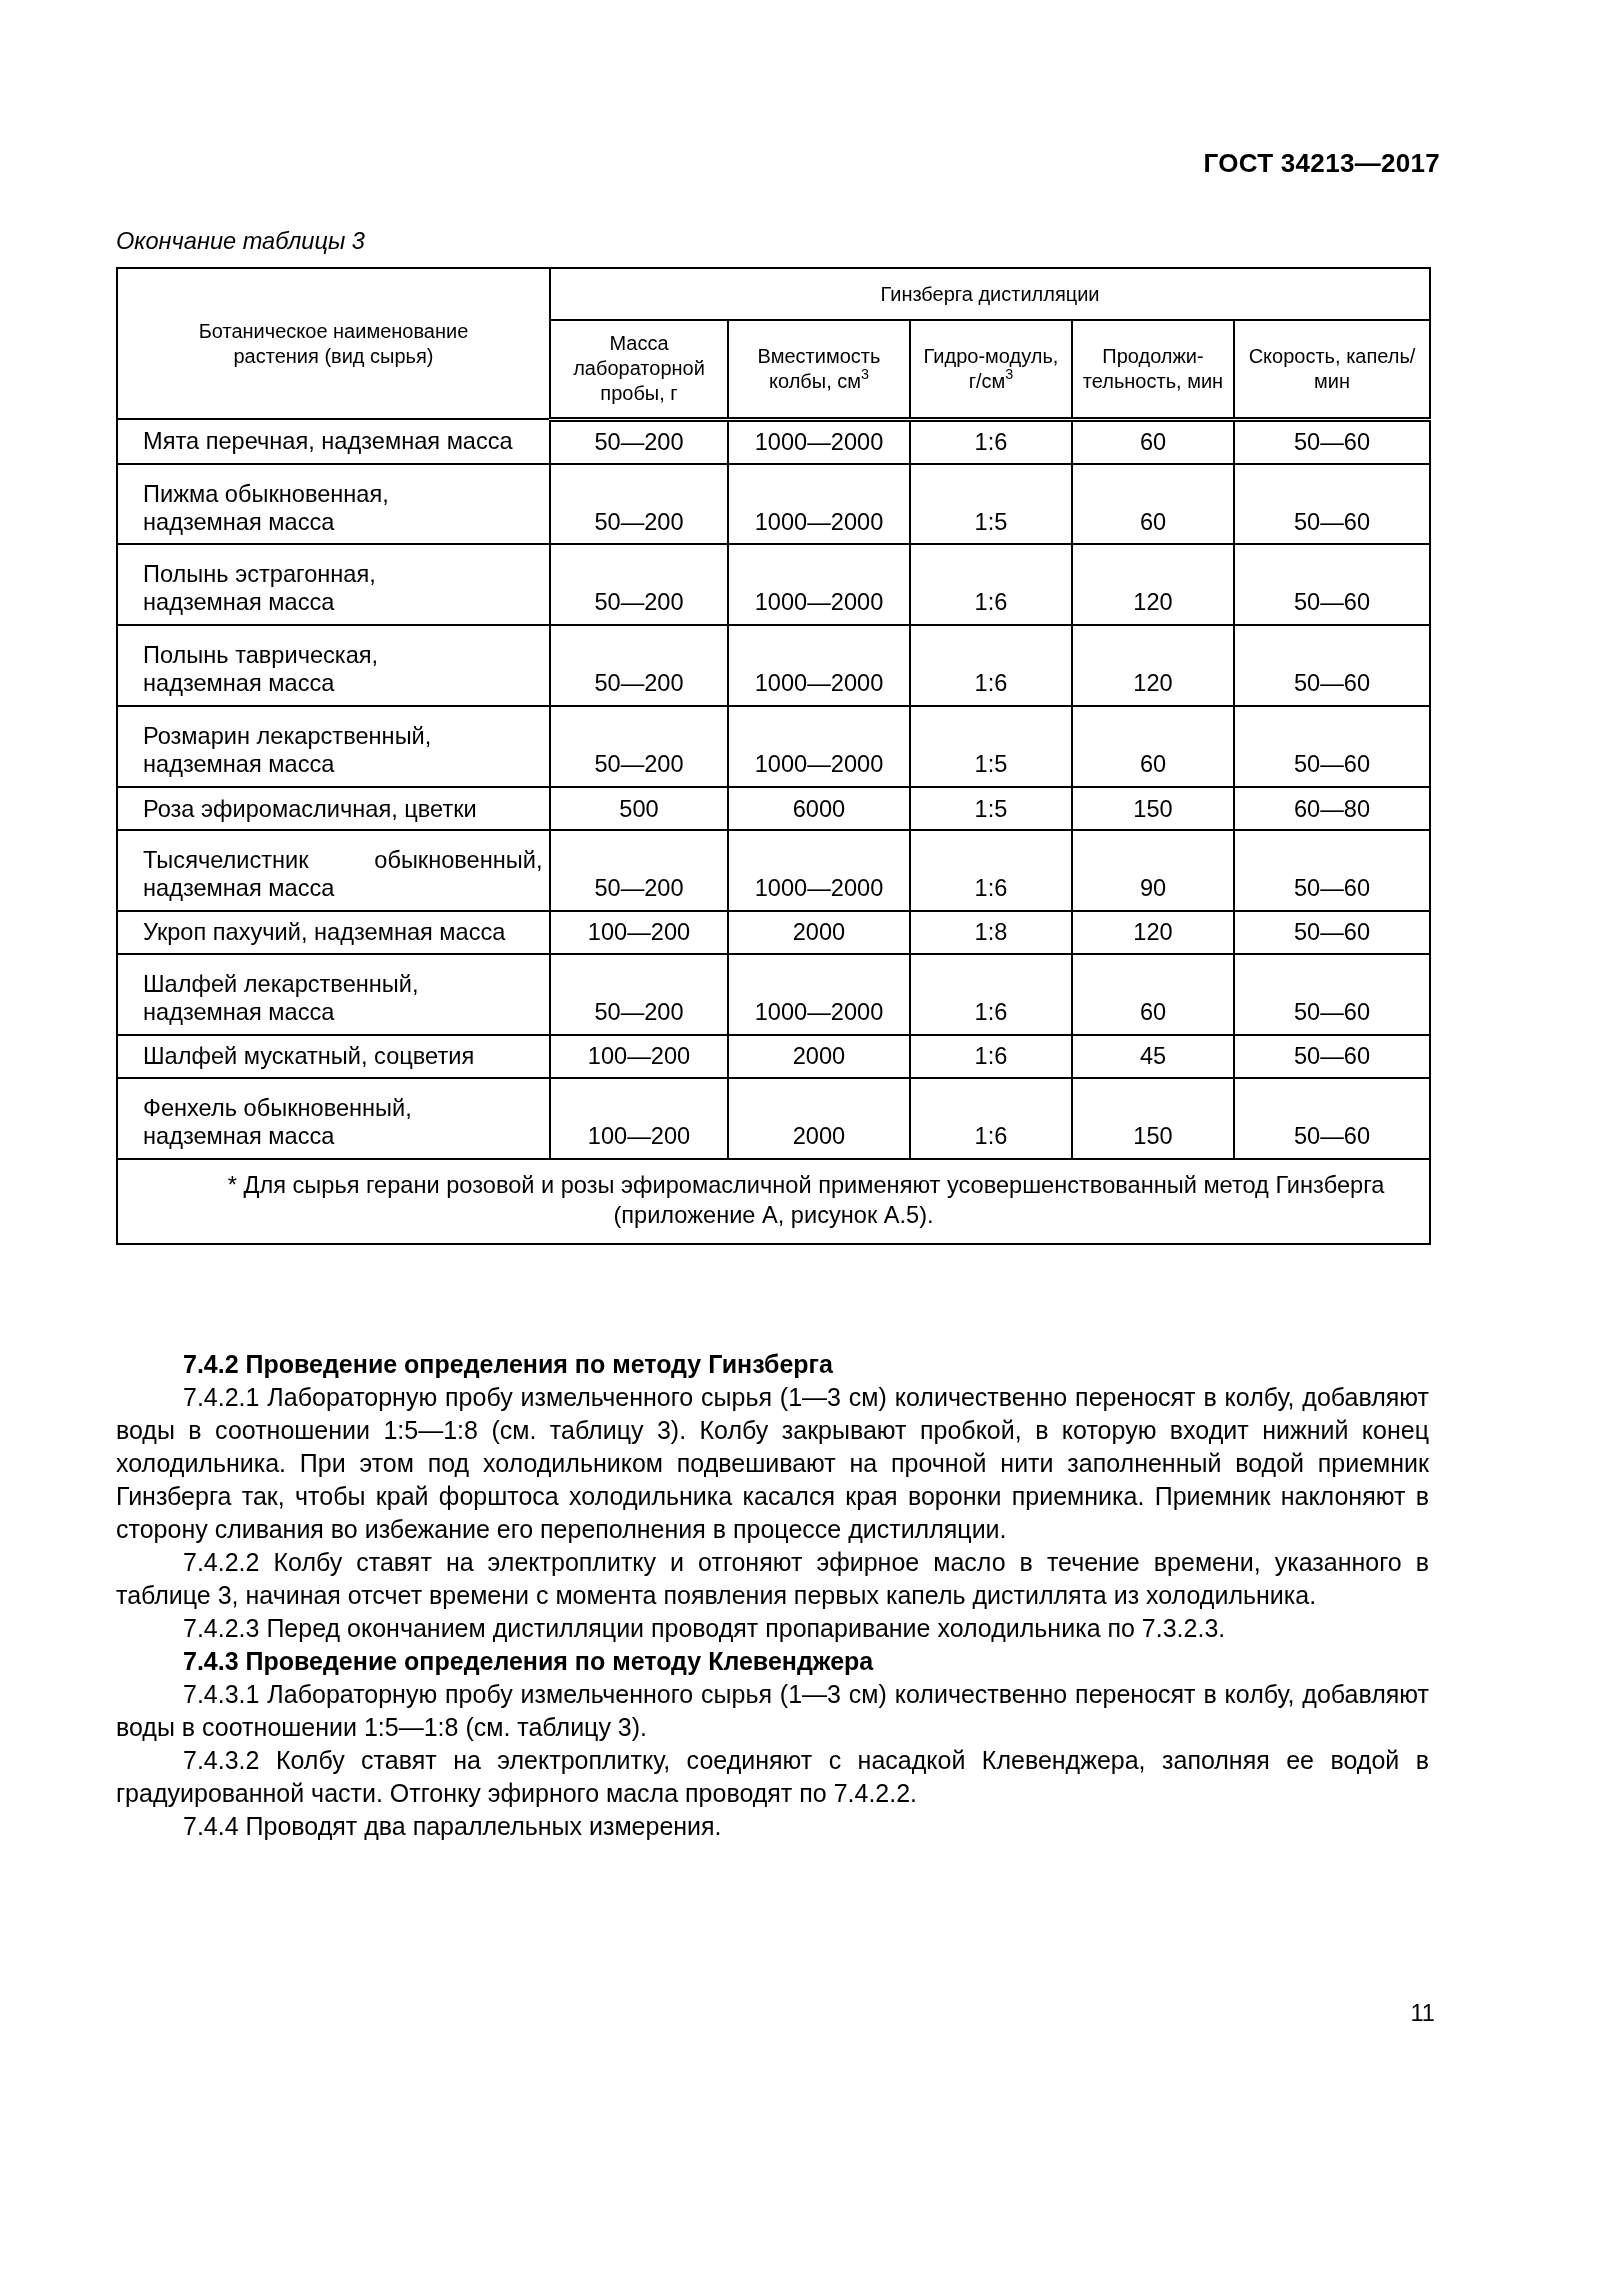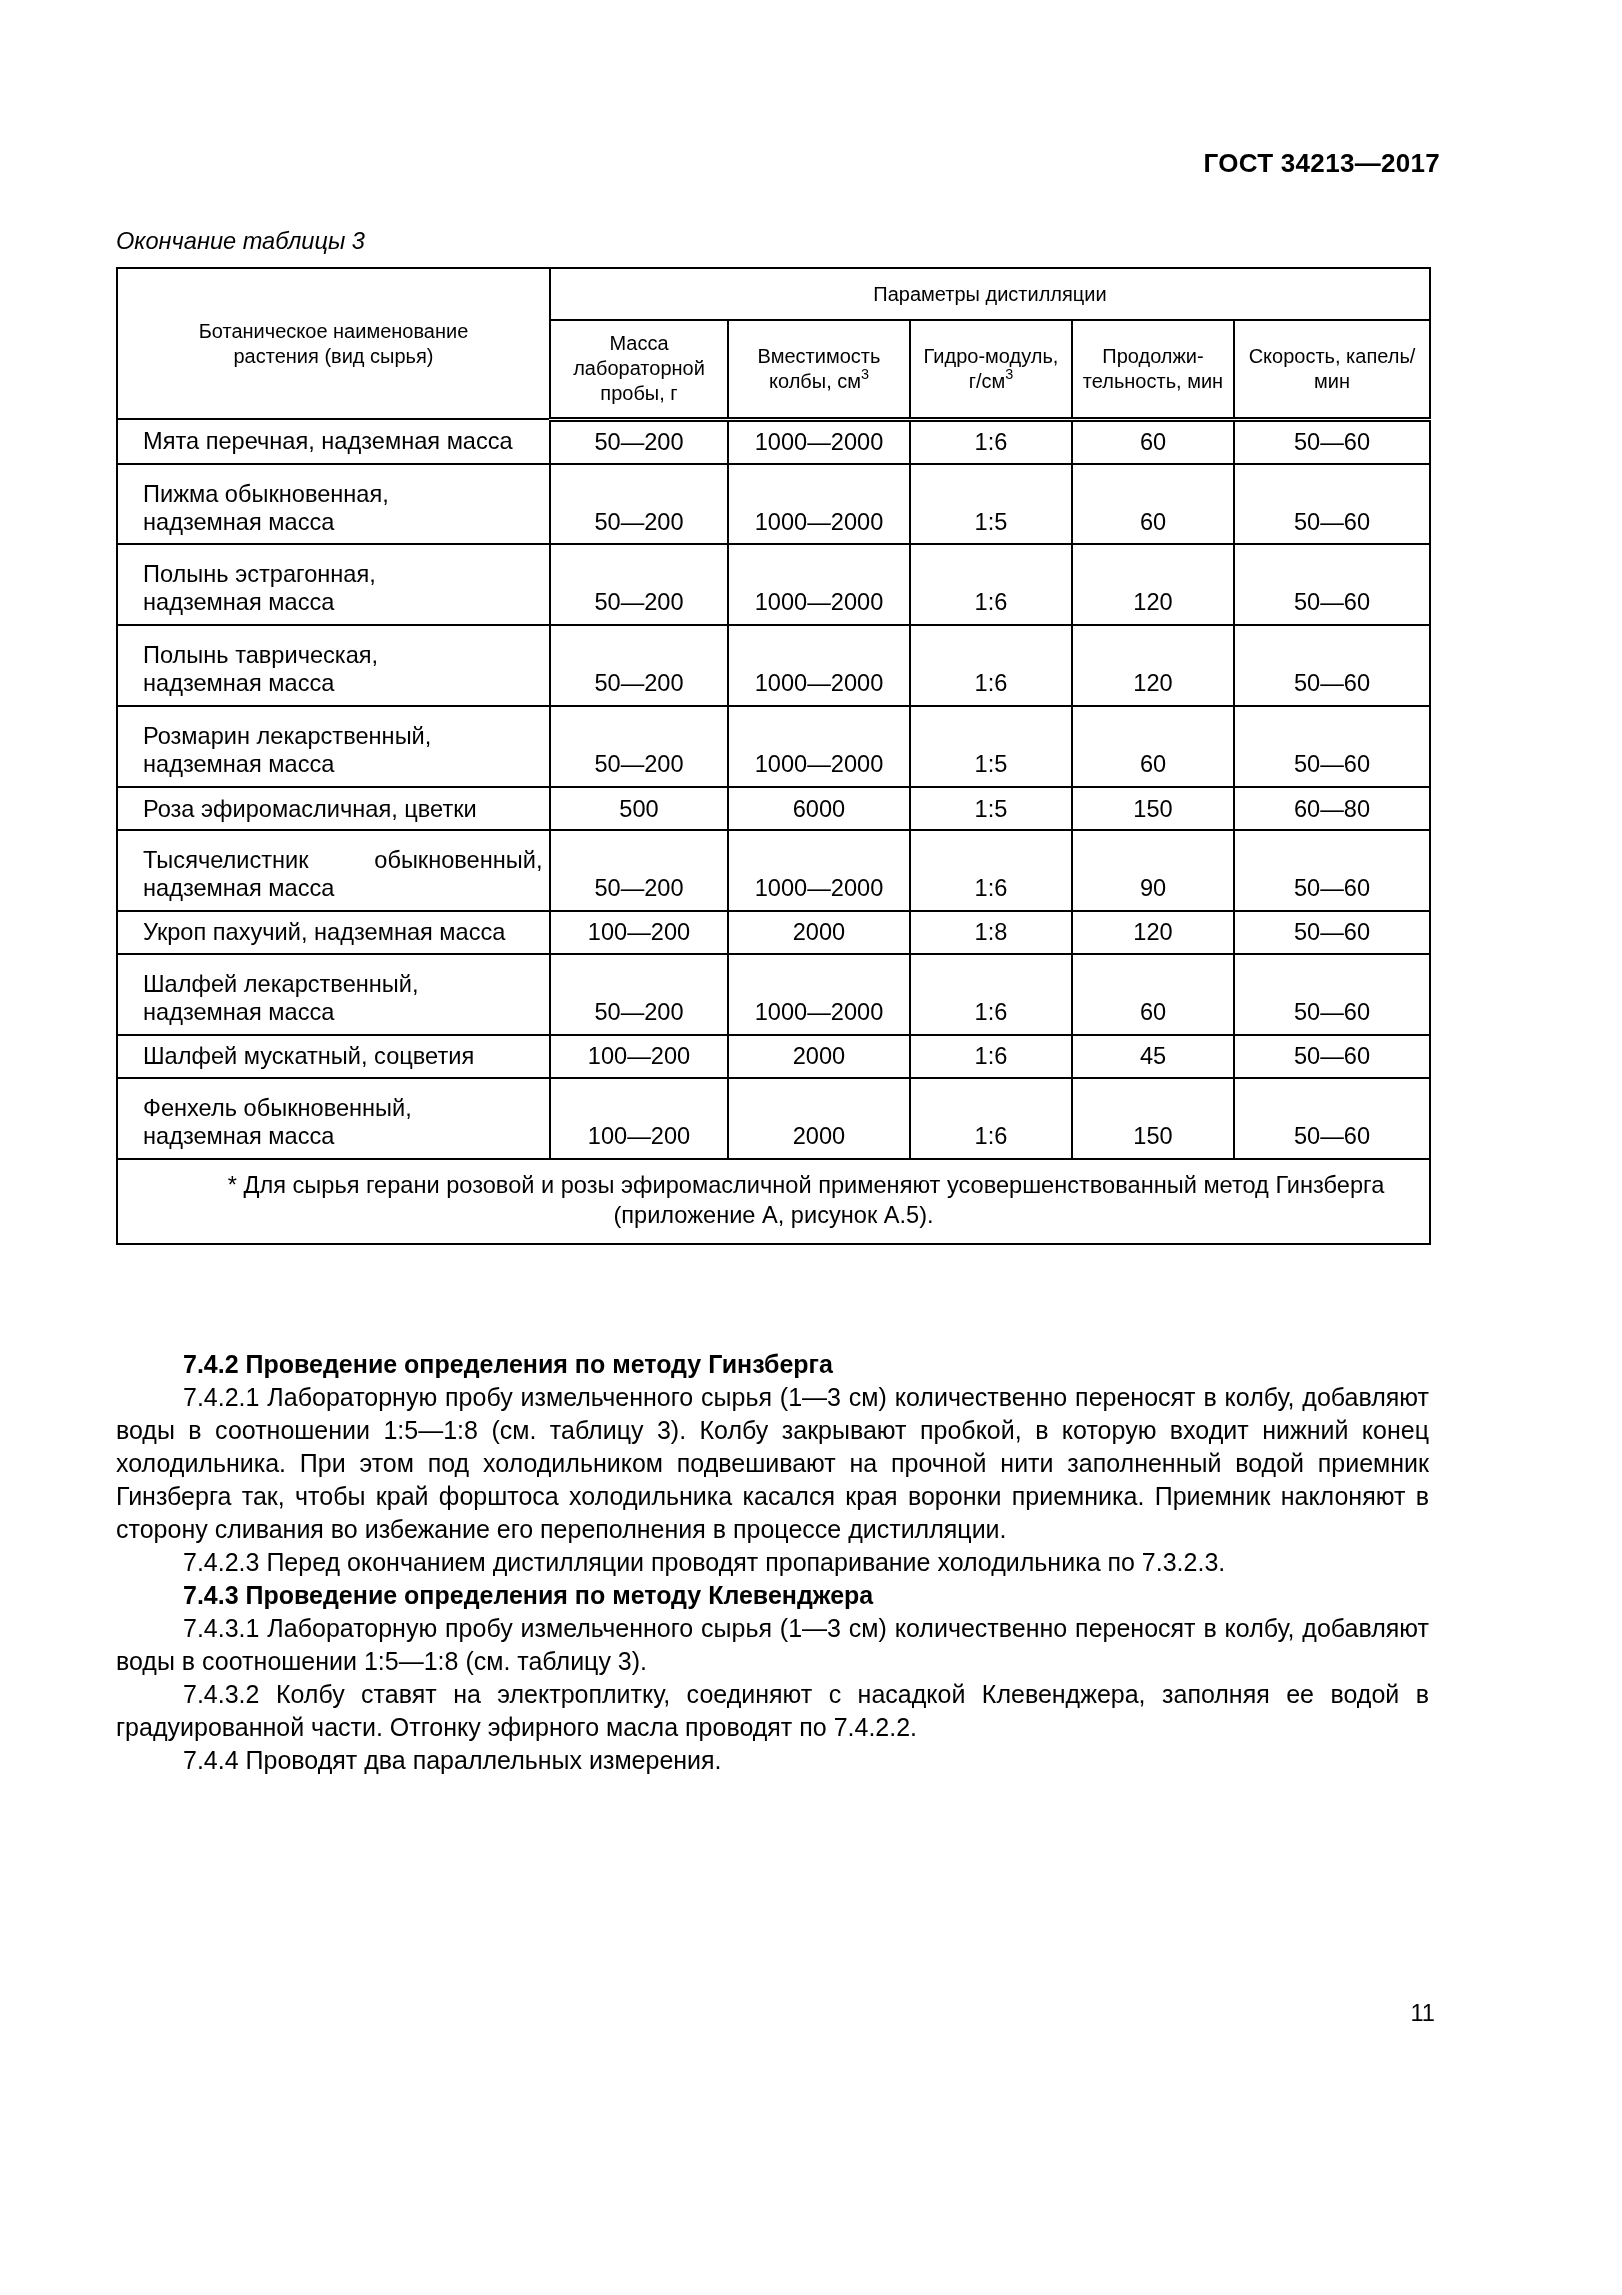--- a/index.html
+++ b/index.html
@@ -39,21 +39,21 @@
     <col style="width:433px">
       <col style="width:178px">
       <col style="width:182px">
     <col style="width:162px">
       <col style="width:162px">
       <col style="width:196px">
   </colgroup>
   <thead>
     <tr style="height:52px">
       <th rowspan="2" style="padding:0 46px;">Ботаническое наименование растения (вид сырья)</th>
-      <th colspan="5">Параметры дистилляции</th>
+      <th colspan="5">Гинзберга дистилляции</th>
     </tr>
     <tr class="hdr-bottom" style="height:99px">
       <th><span>Масса лабораторной пробы, г</span></th>
       <th><span>Вместимость колбы, см</span><sup>3</sup></th>
       <th><span>Гидро-модуль, г/см</span><sup>3</sup></th>
       <th><span>Продолжи-тельность, мин</span></th>
       <th><span>Скорость, капель/мин</span></th>
     </tr>
   </thead>
   <tbody id="tbody">
@@ -178,20 +178,21 @@
   <tfoot>
     <tr>
       <td colspan="6" class="note"><span class="indent"></span><span>* Для сырья герани розовой и розы эфиромасличной применяют усовершенствованный метод Гинзберга (приложение А, рисунок А.5).</span></td>
     </tr>
   </tfoot>
 </table>
 
 <div class="body-text">
   <p class="head">7.4.2 Проведение определения по методу Гинзберга</p>
   <p class="ind">7.4.2.1 Лабораторную пробу измельченного сырья (1—3 см) количественно переносят в колбу, добавляют воды в соотношении 1:5—1:8 (см. таблицу 3). Колбу закрывают пробкой, в которую входит нижний конец холодильника. При этом под холодильником подвешивают на прочной нити заполненный водой приемник Гинзберга так, чтобы край форштоса холодильника касался края воронки приемника. Приемник наклоняют в сторону сливания во избежание его переполнения в процессе дистилляции.</p>
+  <p class="ind">7.4.2.2 Колбу ставят на электроплитку и отгоняют эфирное масло в течение времени, указанного в таблице 3, начиная отсчет времени с момента появления первых капель дистиллята из холодильника.</p>
   <p class="ind">7.4.2.3 Перед окончанием дистилляции проводят пропаривание холодильника по 7.3.2.3.</p>
   <p class="head">7.4.3 Проведение определения по методу Клевенджера</p>
   <p class="ind">7.4.3.1 Лабораторную пробу измельченного сырья (1—3 см) количественно переносят в колбу, добавляют воды в соотношении 1:5—1:8 (см. таблицу 3).</p>
   <p class="ind">7.4.3.2 Колбу ставят на электроплитку, соединяют с насадкой Клевенджера, заполняя ее водой в градуированной части. Отгонку эфирного масла проводят по 7.4.2.2.</p>
   <p class="ind">7.4.4 Проводят два параллельных измерения.</p>
 </div>
 
 <div class="page-num">11</div>
 
 

